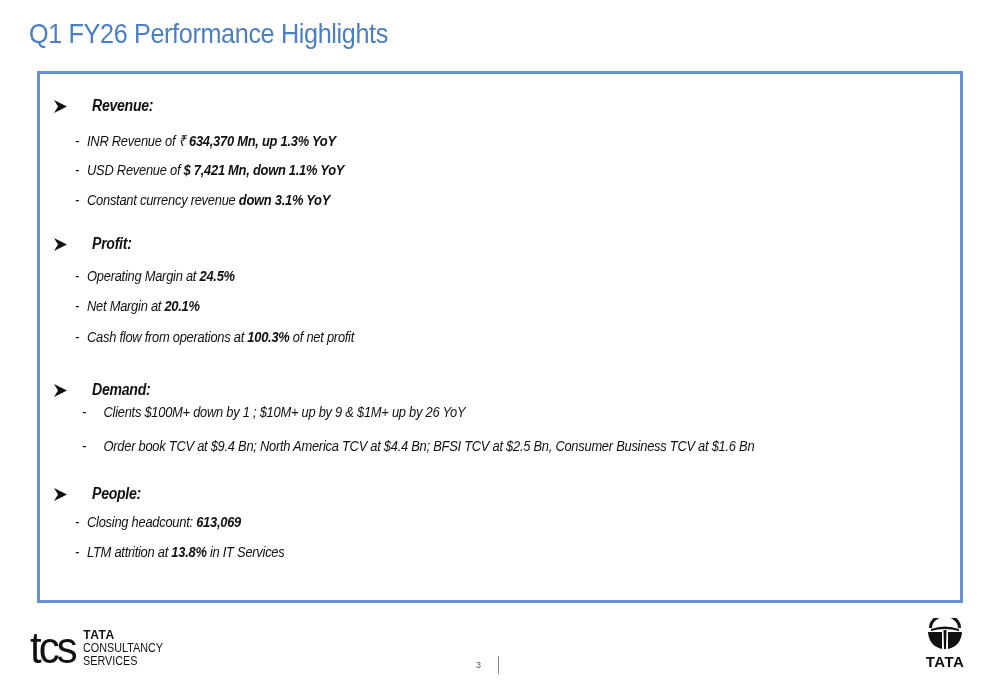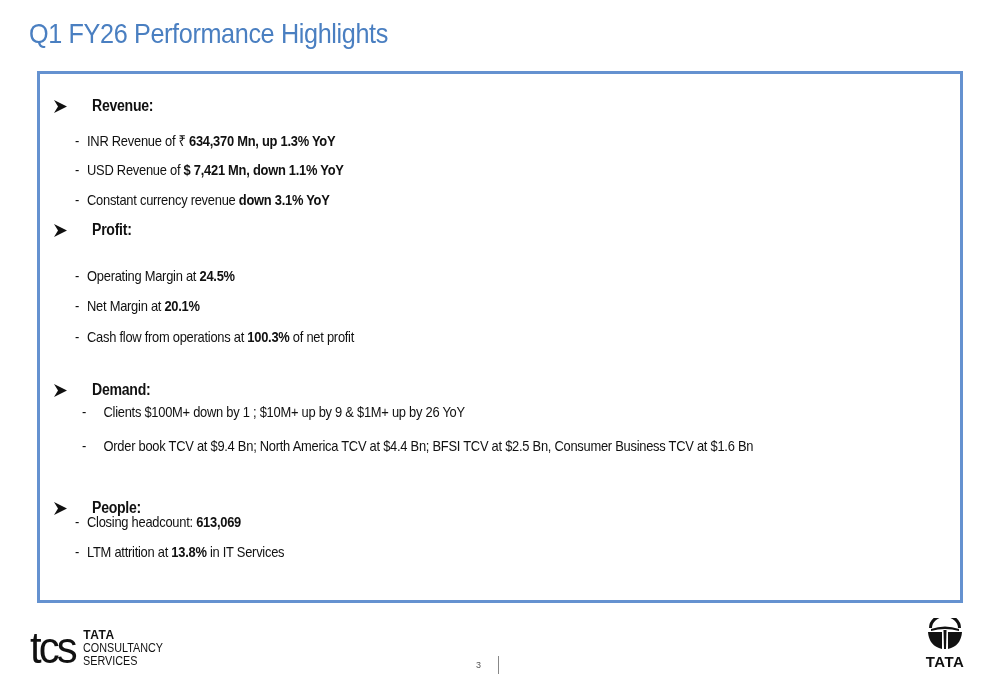--- a/index.html
+++ b/index.html
@@ -7,20 +7,21 @@
   body { position: relative; font-family: "Liberation Sans Narrow", "Liberation Sans", sans-serif; color: #111; }
   .title {
     position: absolute; left: 29px; top: 18px;
     font-family: "Liberation Sans", sans-serif;
     font-size: 28px; color: #4a7fc1; letter-spacing: -0.4px;
     transform: scaleX(0.9); transform-origin: left top;
   }
   .box {
     position: absolute; left: 37px; top: 71px; width: 926px; height: 532px;
     border: 3px solid #6592d0;
+    font-style: italic;
   }
   .section { position: absolute; left: 14px; }
   .sec-head { display: flex; align-items: center; height: 24px; }
   .arrow { width: 24px; font-size: 15px; color: #111; }
   .arrow svg { display: block; }
   .sec-label {
     margin-left: 14px; font-family: "Liberation Sans", sans-serif;
     font-weight: bold; font-size: 16px; letter-spacing: -0.3px;
     transform: scaleX(0.88); transform-origin: left center; display: inline-block;
   }
@@ -60,21 +61,21 @@
             <path d="M0 0 L13 6.5 L0 13 L4 6.5 Z" fill="#111"></path>
           </svg>
         </span>
       <span class="sec-label">Revenue:</span>
     </div>
   </div>
   <div class="item" style="top:56px;"><span class="dash">-</span><span>INR Revenue of ₹ </span><b>634,370 Mn, up 1.3% YoY</b><span></span></div>
   <div class="item" style="top:87px;"><span class="dash">-</span><span>USD Revenue of </span><b>$ 7,421 Mn, down 1.1% YoY</b><span></span></div>
   <div class="item" style="top:117px;"><span class="dash">-</span><span>Constant currency revenue </span><b>down 3.1% YoY</b><span></span></div>
 
-  <div class="section" style="top:144px;">
+  <div class="section" style="top:158px;">
     <div class="sec-head">
       <span class="arrow">
           <svg width="13" height="13" viewBox="0 0 13 13">
             <path d="M0 0 L13 6.5 L0 13 L4 6.5 Z" fill="#111"></path>
           </svg>
         </span>
       <span class="sec-label">Profit:</span>
     </div>
   </div>
   <div class="item" style="top:193px;"><span class="dash">-</span><span>Operating Margin at </span><b>24.5%</b><span></span></div>
@@ -87,21 +88,21 @@
           <svg width="13" height="13" viewBox="0 0 13 13">
             <path d="M0 0 L13 6.5 L0 13 L4 6.5 Z" fill="#111"></path>
           </svg>
         </span>
       <span class="sec-label">Demand:</span>
     </div>
   </div>
   <div class="item" style="top:329px; left:42px;"><span class="dash wide">-</span><span>Clients $100M+ down by 1 ; $10M+ up by 9 &amp; $1M+ up by 26 YoY</span><b></b><span></span></div>
   <div class="item" style="top:363px; left:42px;"><span class="dash wide">-</span><span>Order book TCV at $9.4 Bn; North America TCV at $4.4 Bn; BFSI TCV at $2.5 Bn, Consumer Business TCV at $1.6 Bn</span><b></b><span></span></div>
 
-  <div class="section" style="top:422px;">
+  <div class="section" style="top:408px;">
     <div class="sec-head">
       <span class="arrow">
           <svg width="13" height="13" viewBox="0 0 13 13">
             <path d="M0 0 L13 6.5 L0 13 L4 6.5 Z" fill="#111"></path>
           </svg>
         </span>
       <span class="sec-label">People:</span>
     </div>
   </div>
   <div class="item" style="top:439px;"><span class="dash">-</span><span>Closing headcount: </span><b>613,069</b><span></span></div>

